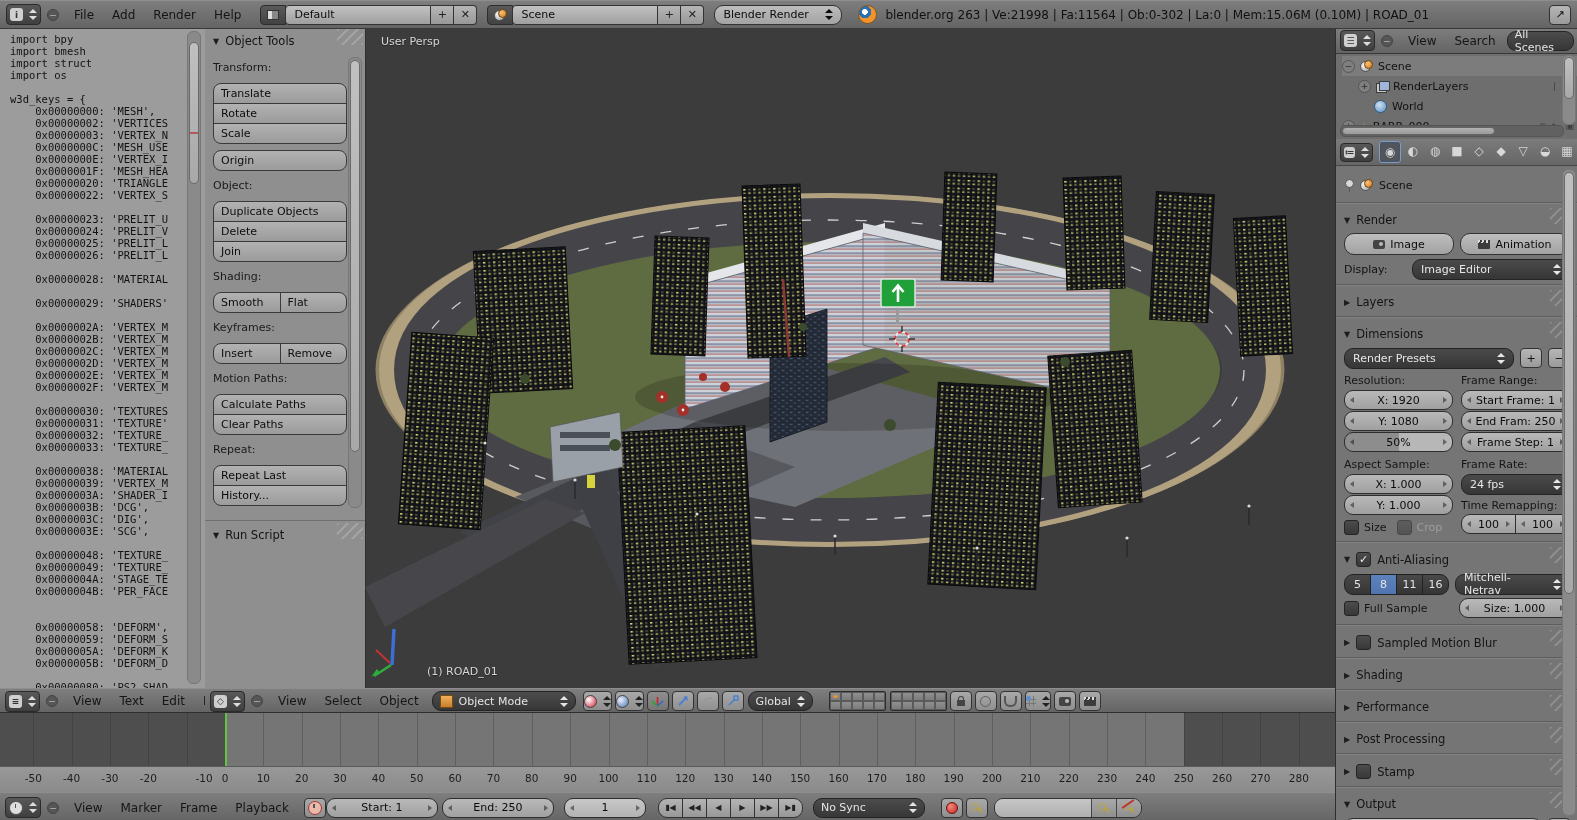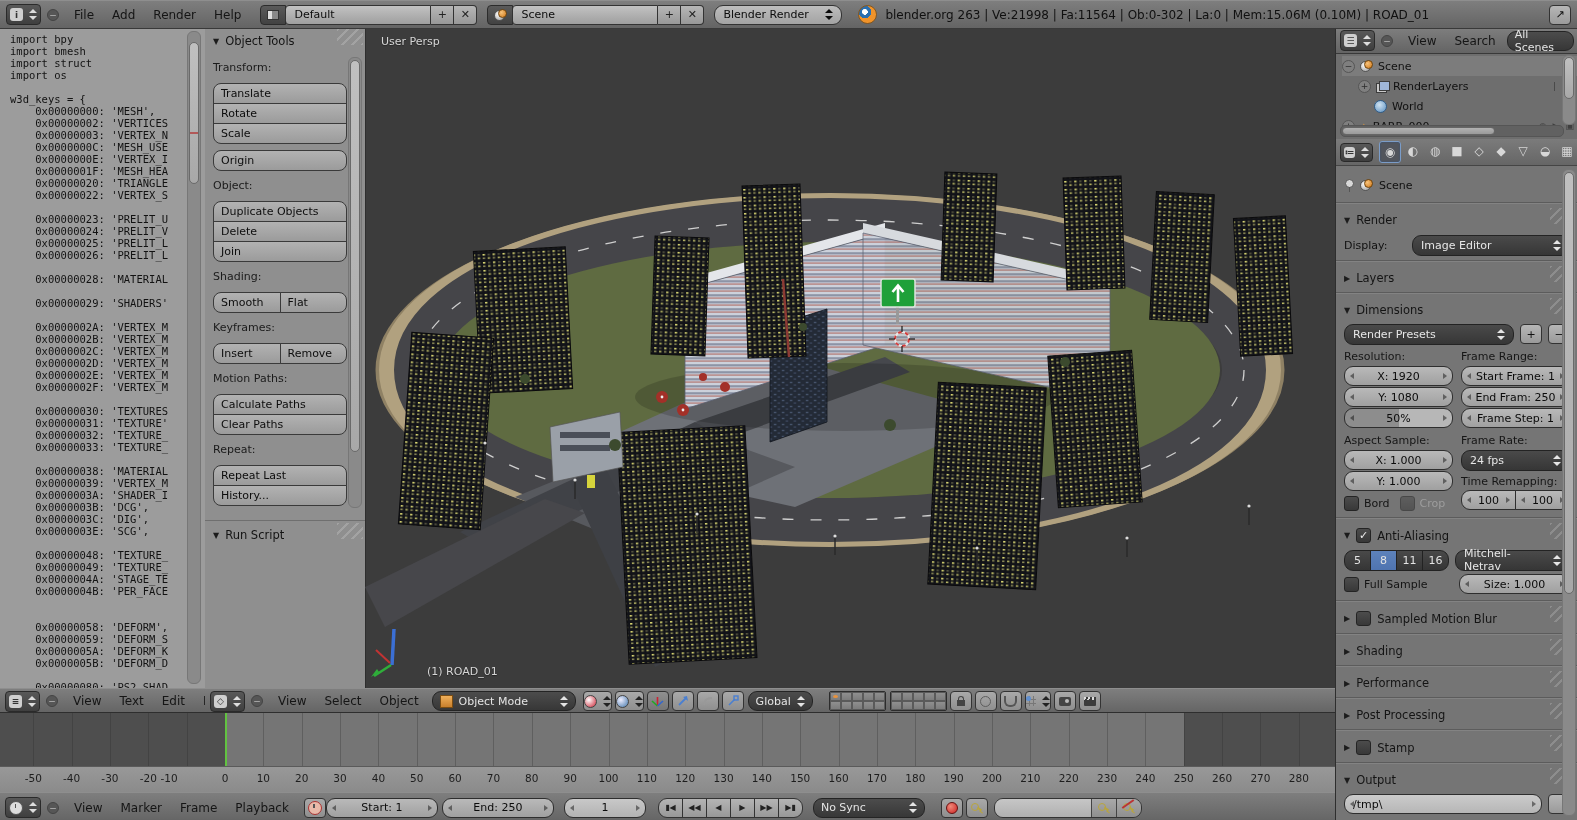--- a/index.html
+++ b/index.html
@@ -662,20 +662,30 @@
       <span class="i-pin"></span>
       <span class="i-scene"></span>
       <span>Scene</span>
     </div>
     <div class="psep"></div>
     <div class="panelhdr">
       <span class="tri">▼</span>
       <span>Render</span>
       <span class="hatch"></span>
     </div>
+    <div class="prow" style="height:24px">
+      <span class="bigbtn">
+        <span class="i-cam"></span>
+        <span>Image</span>
+      </span>
+      <span class="bigbtn">
+        <span class="i-clap"></span>
+        <span>Animation</span>
+      </span>
+    </div>
     <div class="prow" style="height:26px">
       <span style="width:62px">Display:</span>
       <span class="ddD">
         <span class="lbl">Image Editor</span>
         <span class="updown"></span>
       </span>
     </div>
     <div class="psep"></div>
     <div class="panelhdr">
       <span class="tri">▶</span>
@@ -716,21 +726,21 @@
       <span class="collabel" style="padding:0;flex:1">Aspect Sample:</span>
       <span class="collabel" style="padding:0;flex:1">Frame Rate:</span>
     </div>
     <div class="two-col" style="margin-top:3px">
       <div class="col">
         <span class="numf">X: 1.000</span>
         <span class="numf">Y: 1.000</span>
         <span class="cbl" style="margin-top:4px;gap:10px">
           <span class="cbl">
             <span class="cb"></span>
-            <span>Bord</span>
+            <span>Size</span>
           </span>
           <span class="cbl dis">
             <span class="cb" style="opacity:.55"></span>
             <span>Crop</span>
           </span>
         </span>
       </div>
       <div class="col">
         <span class="ddD" style="flex:none;height:19px">
           <span class="lbl">24 fps</span>
@@ -859,21 +869,21 @@
           <span class="gline" style="left: 1260.45px;"></span>
           <span class="gline" style="left: 1298.8px;"></span>
         </div>
       <div id="playhead" style="left: 225px; background: rgb(98, 195, 65);"></div>
     </div>
     <div id="tl-ruler">
         <span class="tick" style="left: 33.25px;">-50</span>
         <span class="tick" style="left: 71.6px;">-40</span>
         <span class="tick" style="left: 109.95px;">-30</span>
         <span class="tick" style="left: 148.3px;">-20</span>
-        <span class="tick" style="left: 169px;">-10</span>
+        <span class="tick" style="left: 204px;">-10</span>
         <span class="tick" style="left: 225px;">0</span>
         <span class="tick" style="left: 263.35px;">10</span>
         <span class="tick" style="left: 301.7px;">20</span>
         <span class="tick" style="left: 340.05px;">30</span>
         <span class="tick" style="left: 378.4px;">40</span>
         <span class="tick" style="left: 416.75px;">50</span>
         <span class="tick" style="left: 455.1px;">60</span>
         <span class="tick" style="left: 493.45px;">70</span>
         <span class="tick" style="left: 531.8px;">80</span>
         <span class="tick" style="left: 570.15px;">90</span>

